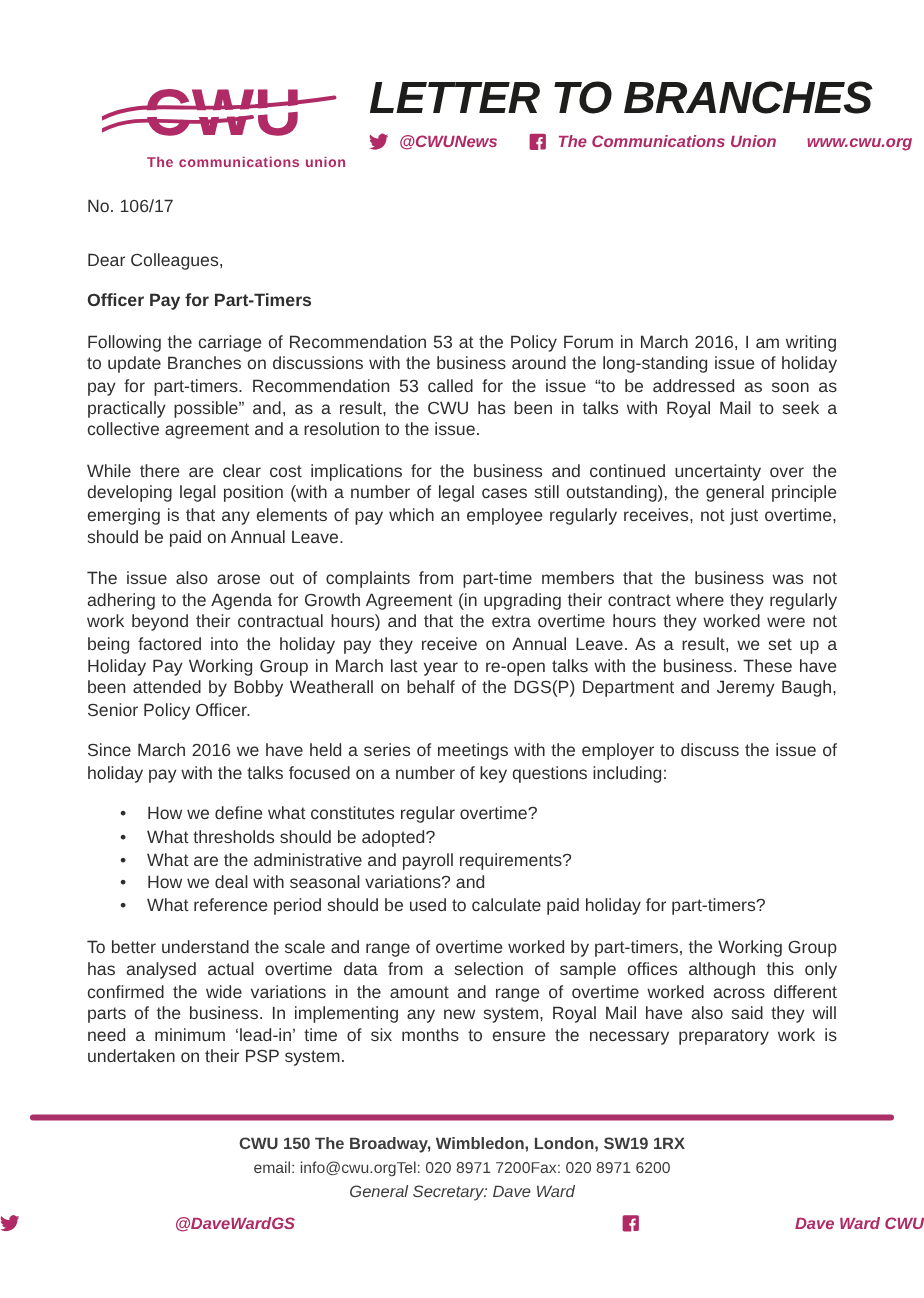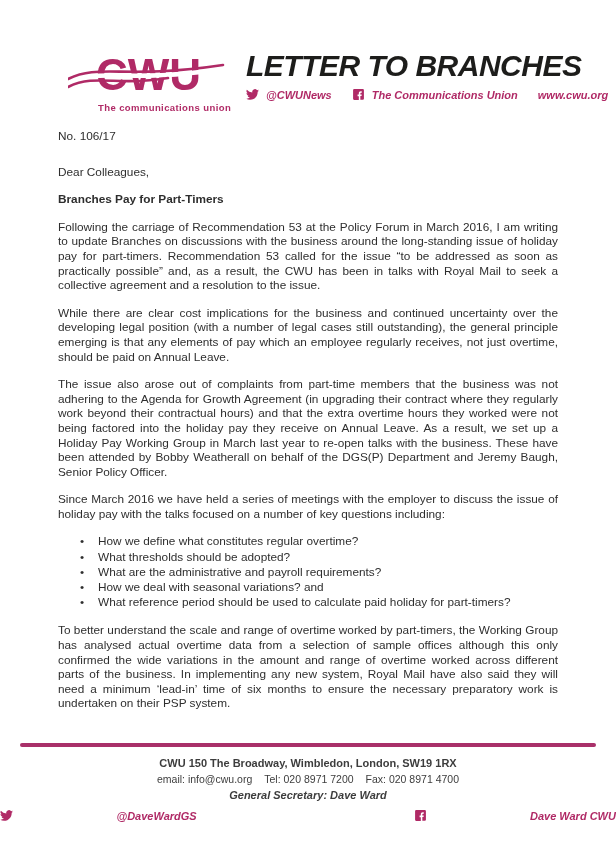--- a/index.html
+++ b/index.html
@@ -92,24 +92,23 @@
     margin:0 20px 10px 20px;
     background:#a93069;
     border-radius:2px;
   }
   .footer-address{margin:0 0 4px 0;font-size:11px;font-weight:bold;}
   .footer-contact{
     margin:0 0 4px 0;
     font-size:10.5px;
     display:flex;
     justify-content:center;
-    gap:12px;
     align-items:center;
   }
-  .footer-gensec{margin:0 0 8px 0;font-size:11px;font-weight:bold;font-style:italic;}
+  .footer-gensec{margin:0 0 8px 0;font-size:11px;font-weight:normal;font-style:italic;}
   .footer-social{
     display:flex;
     justify-content:space-between;
     align-items:center;
     gap:7px;
     color:#b02a66;
     font-size:11px;
     font-weight:bold;
     font-style:italic;
   }
@@ -147,21 +146,21 @@
       </div>
     </div>
   </header>
 
   <main class="body-area">
     <p class="ref-line">No. 106/17</p>
 
 
     <p class="salutation">Dear Colleagues,</p>
 
-    <p class="subject-line">Branches Pay for Part-Timers</p>
+    <p class="subject-line">Officer Pay for Part-Timers</p>
 
     <p class="para">Following the carriage of Recommendation 53 at the Policy Forum in March 2016, I am writing to update Branches on discussions with the business around the long-standing issue of holiday pay for part-timers.  Recommendation 53 called for the issue “to be addressed as soon as practically possible” and, as a result, the CWU has been in talks with Royal Mail to seek a collective agreement and a resolution to the issue.</p>
     <p class="para">While there are clear cost implications for the business and continued uncertainty over the developing legal position (with a number of legal cases still outstanding), the general principle emerging is that any elements of pay which an employee regularly receives, not just overtime, should be paid on Annual Leave.</p>
     <p class="para">The issue also arose out of complaints from part-time members that the business was not adhering to the Agenda for Growth Agreement (in upgrading their contract where they regularly work beyond their contractual hours) and that the extra overtime hours they worked were not being factored into the holiday pay they receive on Annual Leave.  As a result, we set up a Holiday Pay Working Group in March last year to re-open talks with the business. These have been attended by Bobby Weatherall on behalf of the DGS(P) Department and Jeremy Baugh, Senior Policy Officer.</p>
     <p class="para">Since March 2016 we have held a series of meetings with the employer to discuss the issue of holiday pay with the talks focused on a number of key questions including:</p>
 
     <ul class="qlist">
       <li>How we define what constitutes regular overtime?</li>
       <li>What thresholds should be adopted?</li>
       <li>What are the administrative and payroll requirements?</li>
@@ -171,21 +170,21 @@
 
     <p class="para closing">To better understand the scale and range of overtime worked by part-timers, the Working Group has analysed actual overtime data from a selection of sample offices although this only confirmed the wide variations in the amount and range of overtime worked across different parts of the business.  In implementing any new system, Royal Mail have also said they will need a minimum ‘lead-in’ time of six months to ensure the necessary preparatory work is undertaken on their PSP system.</p>
   </main>
 
   <footer class="page-footer">
     <div class="footer-rule"></div>
     <p class="footer-address">CWU 150 The Broadway, Wimbledon, London, SW19 1RX</p>
     <div class="footer-contact">
       <span>email: info@cwu.org</span>
       <span>Tel: 020 8971 7200</span>
-      <span>Fax: 020 8971 4700</span>
+      <span>Fax: 020 8971 6200</span>
     </div>
     <p class="footer-gensec">General Secretary: Dave Ward</p>
     <div class="footer-social">
       <svg class="soc-icon" viewBox="0 0 24 24">
           <path fill="currentColor" d="M23.95 4.57c-.88.39-1.83.65-2.82.77a4.93 4.93 0 0 0 2.16-2.72c-.95.56-2 .96-3.13 1.18A4.92 4.92 0 0 0 11.68 8.3 13.97 13.97 0 0 1 1.64 3.16 4.92 4.92 0 0 0 3.16 9.72a4.9 4.9 0 0 1-2.23-.61v.06c0 2.39 1.7 4.37 3.95 4.83a4.94 4.94 0 0 1-2.21.08 4.93 4.93 0 0 0 4.6 3.42A9.87 9.87 0 0 1 0 19.54a13.94 13.94 0 0 0 7.55 2.21c9.05 0 14-7.5 14-13.99v-.63a9.94 9.94 0 0 0 2.4-2.56z"></path>
         </svg>
       <span>@DaveWardGS</span>
       <span class="gap"></span>
       <svg class="soc-icon" viewBox="0 0 24 24">
           <path fill="currentColor" d="M20 2H4a2 2 0 0 0-2 2v16c0 1.1.9 2 2 2h8.6v-7h-2.3v-2.9h2.3V9.8c0-2.3 1.4-3.6 3.5-3.6 1 0 2 .18 2 .18v2.3h-1.2c-1.1 0-1.5.7-1.5 1.4v1.7h2.6l-.4 2.9h-2.2v7H20a2 2 0 0 0 2-2V4a2 2 0 0 0-2-2z"></path>

